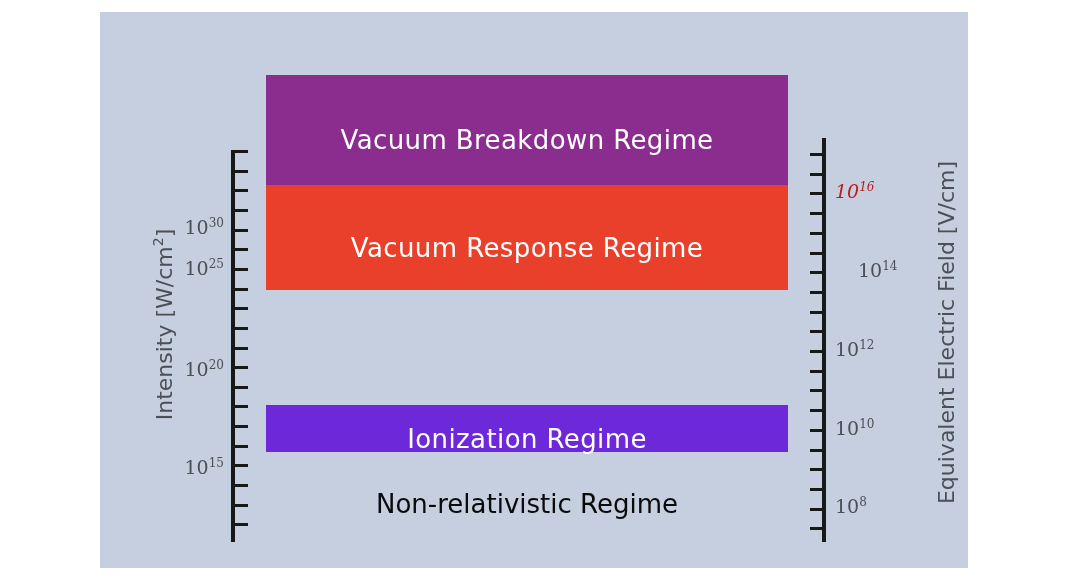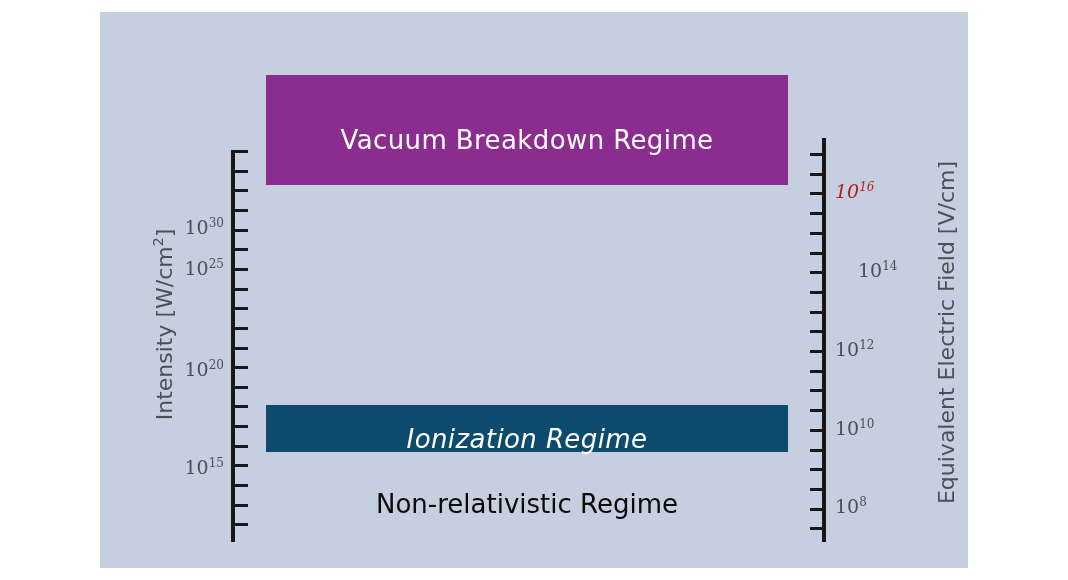--- a/index.html
+++ b/index.html
@@ -135,23 +135,26 @@
 <body>
 
 <div id="figure">
 
   <div id="panel" style="background: rgb(198, 207, 223);">
 
     <div class="band" id="band-vacuum-breakdown" style="background: rgb(139, 45, 143); color: rgb(255, 255, 255);">
       <span class="band-label">Vacuum Breakdown Regime</span>
     </div>
 
-
-
-    <div class="band" id="band-ionization" style="background: #0c4a6e; color: rgb(255, 255, 255); font-style: italic;">
+    <div class="band" id="band-vacuum-response" style="background: rgb(232, 64, 42); color: rgb(255, 255, 255);">
+      <span class="band-label">Vacuum Response Regime</span>
+    </div>
+
+
+    <div class="band" id="band-ionization" style="background: #6d28d9; color: rgb(255, 255, 255);">
       <span class="band-label">Ionization Regime</span>
     </div>
 
     <div id="label-non-relativistic" style="color: rgb(10, 10, 10);">
       <span>Non-relativistic Regime</span>
     </div>
 
     <div class="axis-line" id="axis-left-line"></div>
     <div id="left-ticks">
         <div class="tick tick-left" style="top: 138px; background: rgb(24, 24, 24);"></div>

